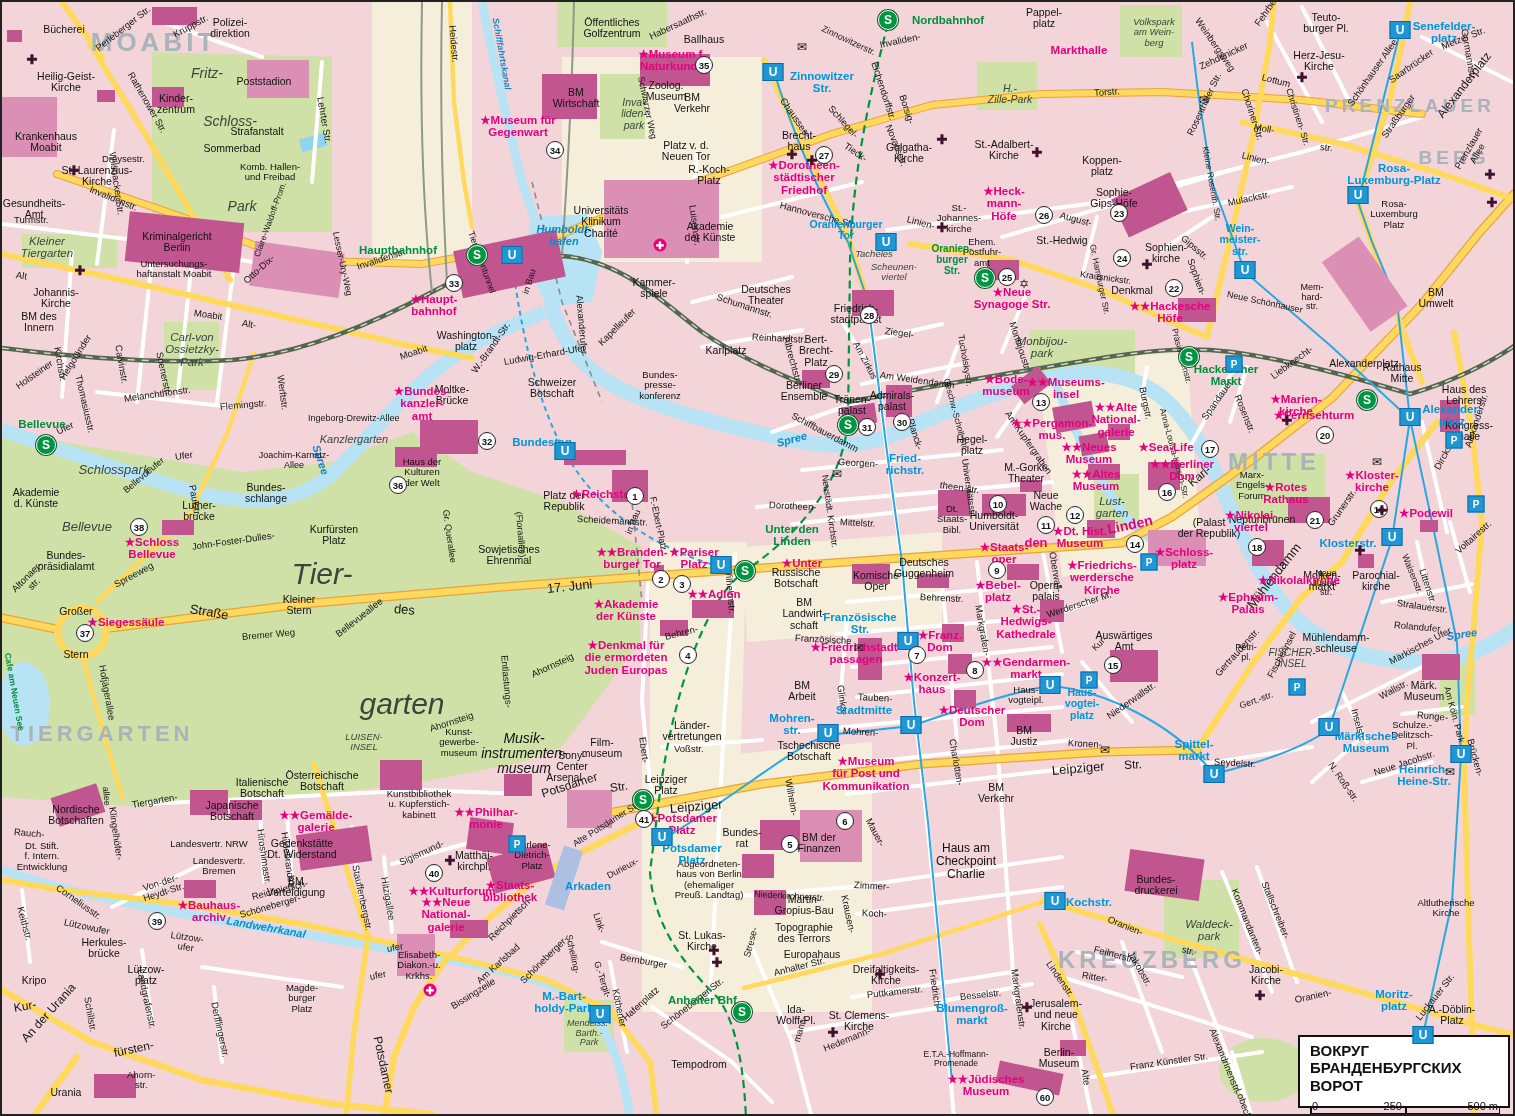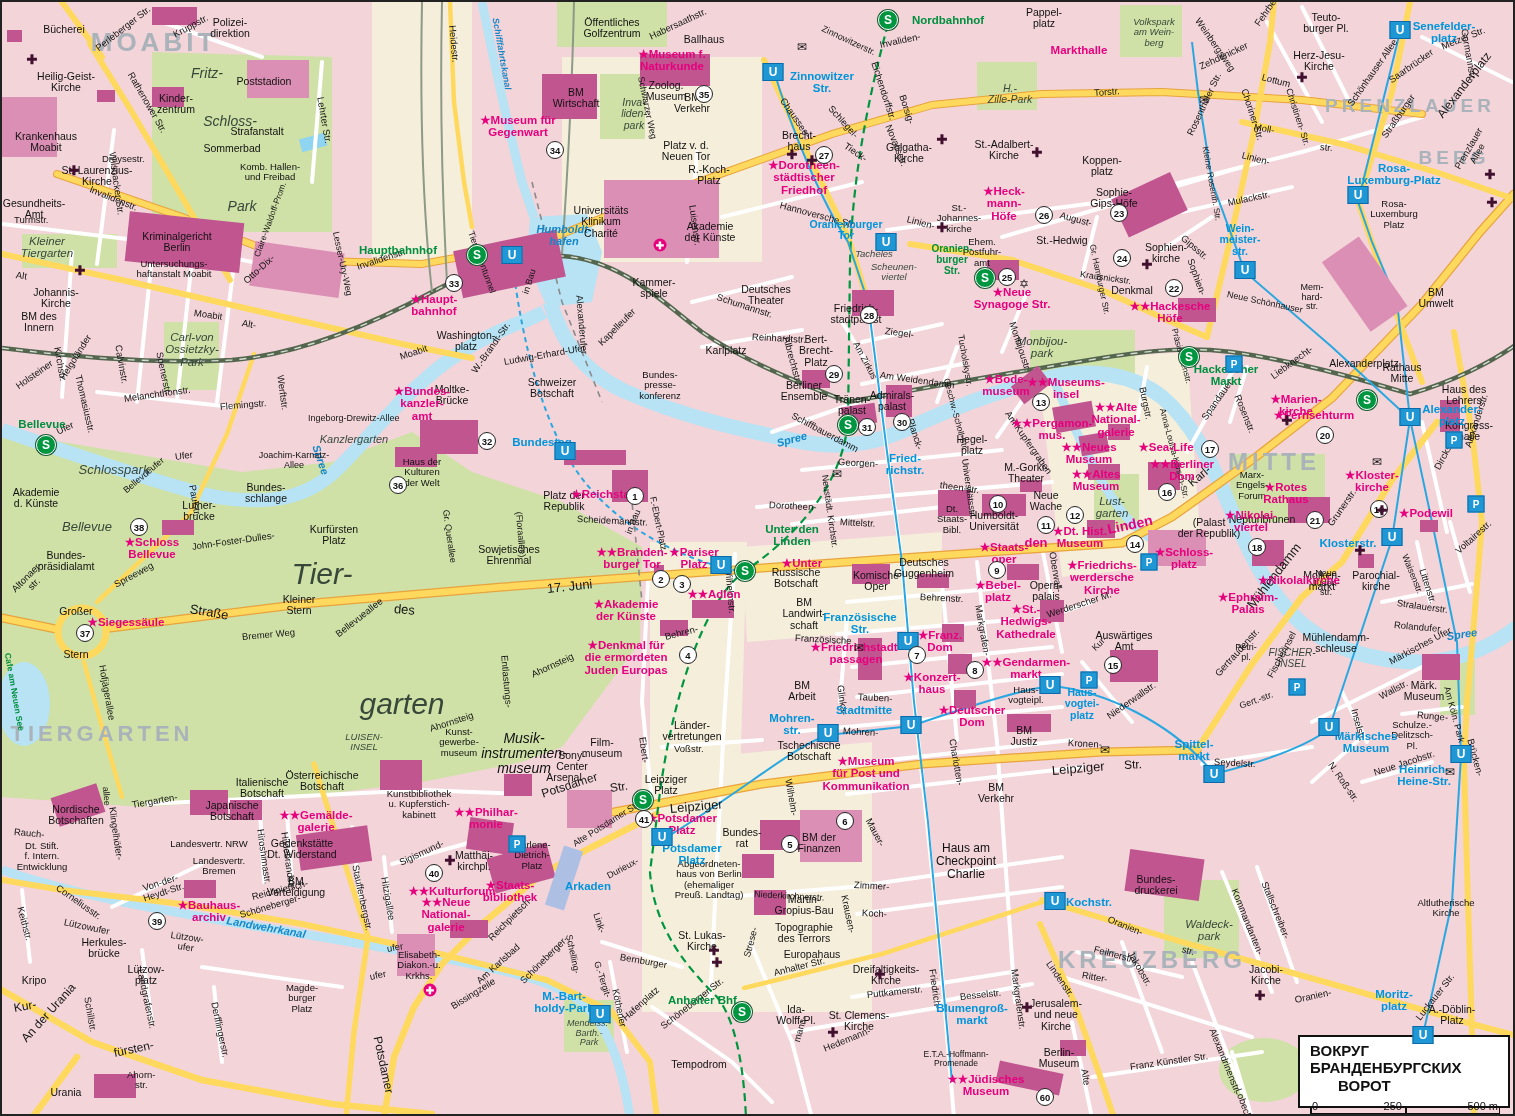--- a/index.html
+++ b/index.html
@@ -25,21 +25,21 @@
            color:#111;font-size:9.5px;font-weight:bold;}
   .icon{position:absolute;transform:translate(-50%,-50%);pointer-events:none;}
   .icon-church{color:#41102f;font-size:13px;font-weight:bold;}
   .icon-post{color:#111;font-size:12px;}
   .icon-hospital{color:#fff;background:#e6007e;border-radius:50%;width:13px;height:13px;
            display:flex;align-items:center;justify-content:center;font-size:10px;font-weight:bold;}
   .icon-synagogue{color:#333;font-size:12px;}
   #titlebox{position:absolute;left:1296px;top:1033px;width:212px;height:73px;background:#fff;
             border:2px solid #111;box-sizing:border-box;padding:5px 8px 4px 10px;}
   #titlebox .t1{font-size:15px;font-weight:bold;color:#111;line-height:1.15;}
-  #titlebox .t2{font-size:15px;font-weight:bold;color:#111;margin-left:28px;}
+  #titlebox .t2{font-size:15px;font-weight:bold;color:#111;}
   #scalebar{position:relative;margin-top:6px;height:16px;}
   #scalebar .nums{display:flex;justify-content:space-between;font-size:11px;color:#111;padding:0 2px;}
   #scalebar .bar{position:relative;height:1.5px;background:#111;margin-top:1px;}
   #scalebar .tick{position:absolute;top:-5px;width:1.5px;height:6px;background:#111;}
 </style>
 </head>
 <body>
 
 <div id="map">
   <svg id="base" width="1515" height="1116" viewBox="0 0 1515 1116">
@@ -1112,21 +1112,21 @@
     <div class="badge badge-N" style="left: 1005px; top: 275px;">25</div>
     <div class="badge badge-N" style="left: 1042px; top: 213px;">26</div>
     <div class="badge badge-N" style="left: 822px; top: 153px;">27</div>
     <div class="badge badge-N" style="left: 867px; top: 313px;">28</div>
     <div class="badge badge-N" style="left: 832px; top: 372px;">29</div>
     <div class="badge badge-N" style="left: 900px; top: 420px;">30</div>
     <div class="badge badge-N" style="left: 865px; top: 425px;">31</div>
     <div class="badge badge-N" style="left: 485px; top: 439px;">32</div>
     <div class="badge badge-N" style="left: 452px; top: 281px;">33</div>
     <div class="badge badge-N" style="left: 553px; top: 148px;">34</div>
-    <div class="badge badge-N" style="left: 702px; top: 92px; text-align: right;">35</div>
+    <div class="badge badge-N" style="left: 702px; top: 63px; text-align: right;">35</div>
     <div class="badge badge-N" style="left: 396px; top: 483px;">36</div>
     <div class="badge badge-N" style="left: 83px; top: 631px;">37</div>
     <div class="badge badge-N" style="left: 137px; top: 525px;">38</div>
     <div class="badge badge-N" style="left: 155px; top: 919px;">39</div>
     <div class="badge badge-N" style="left: 432px; top: 871px;">40</div>
     <div class="badge badge-N" style="left: 642px; top: 817px;">41</div>
     <div class="badge badge-N" style="left: 1043px; top: 1095px;">60</div>
     <div class="icon icon-church" style="left: 30px; top: 57px;">✚</div>
     <div class="icon icon-church" style="left: 72px; top: 168px;">✚</div>
     <div class="icon icon-church" style="left: 78px; top: 268px;">✚</div>

